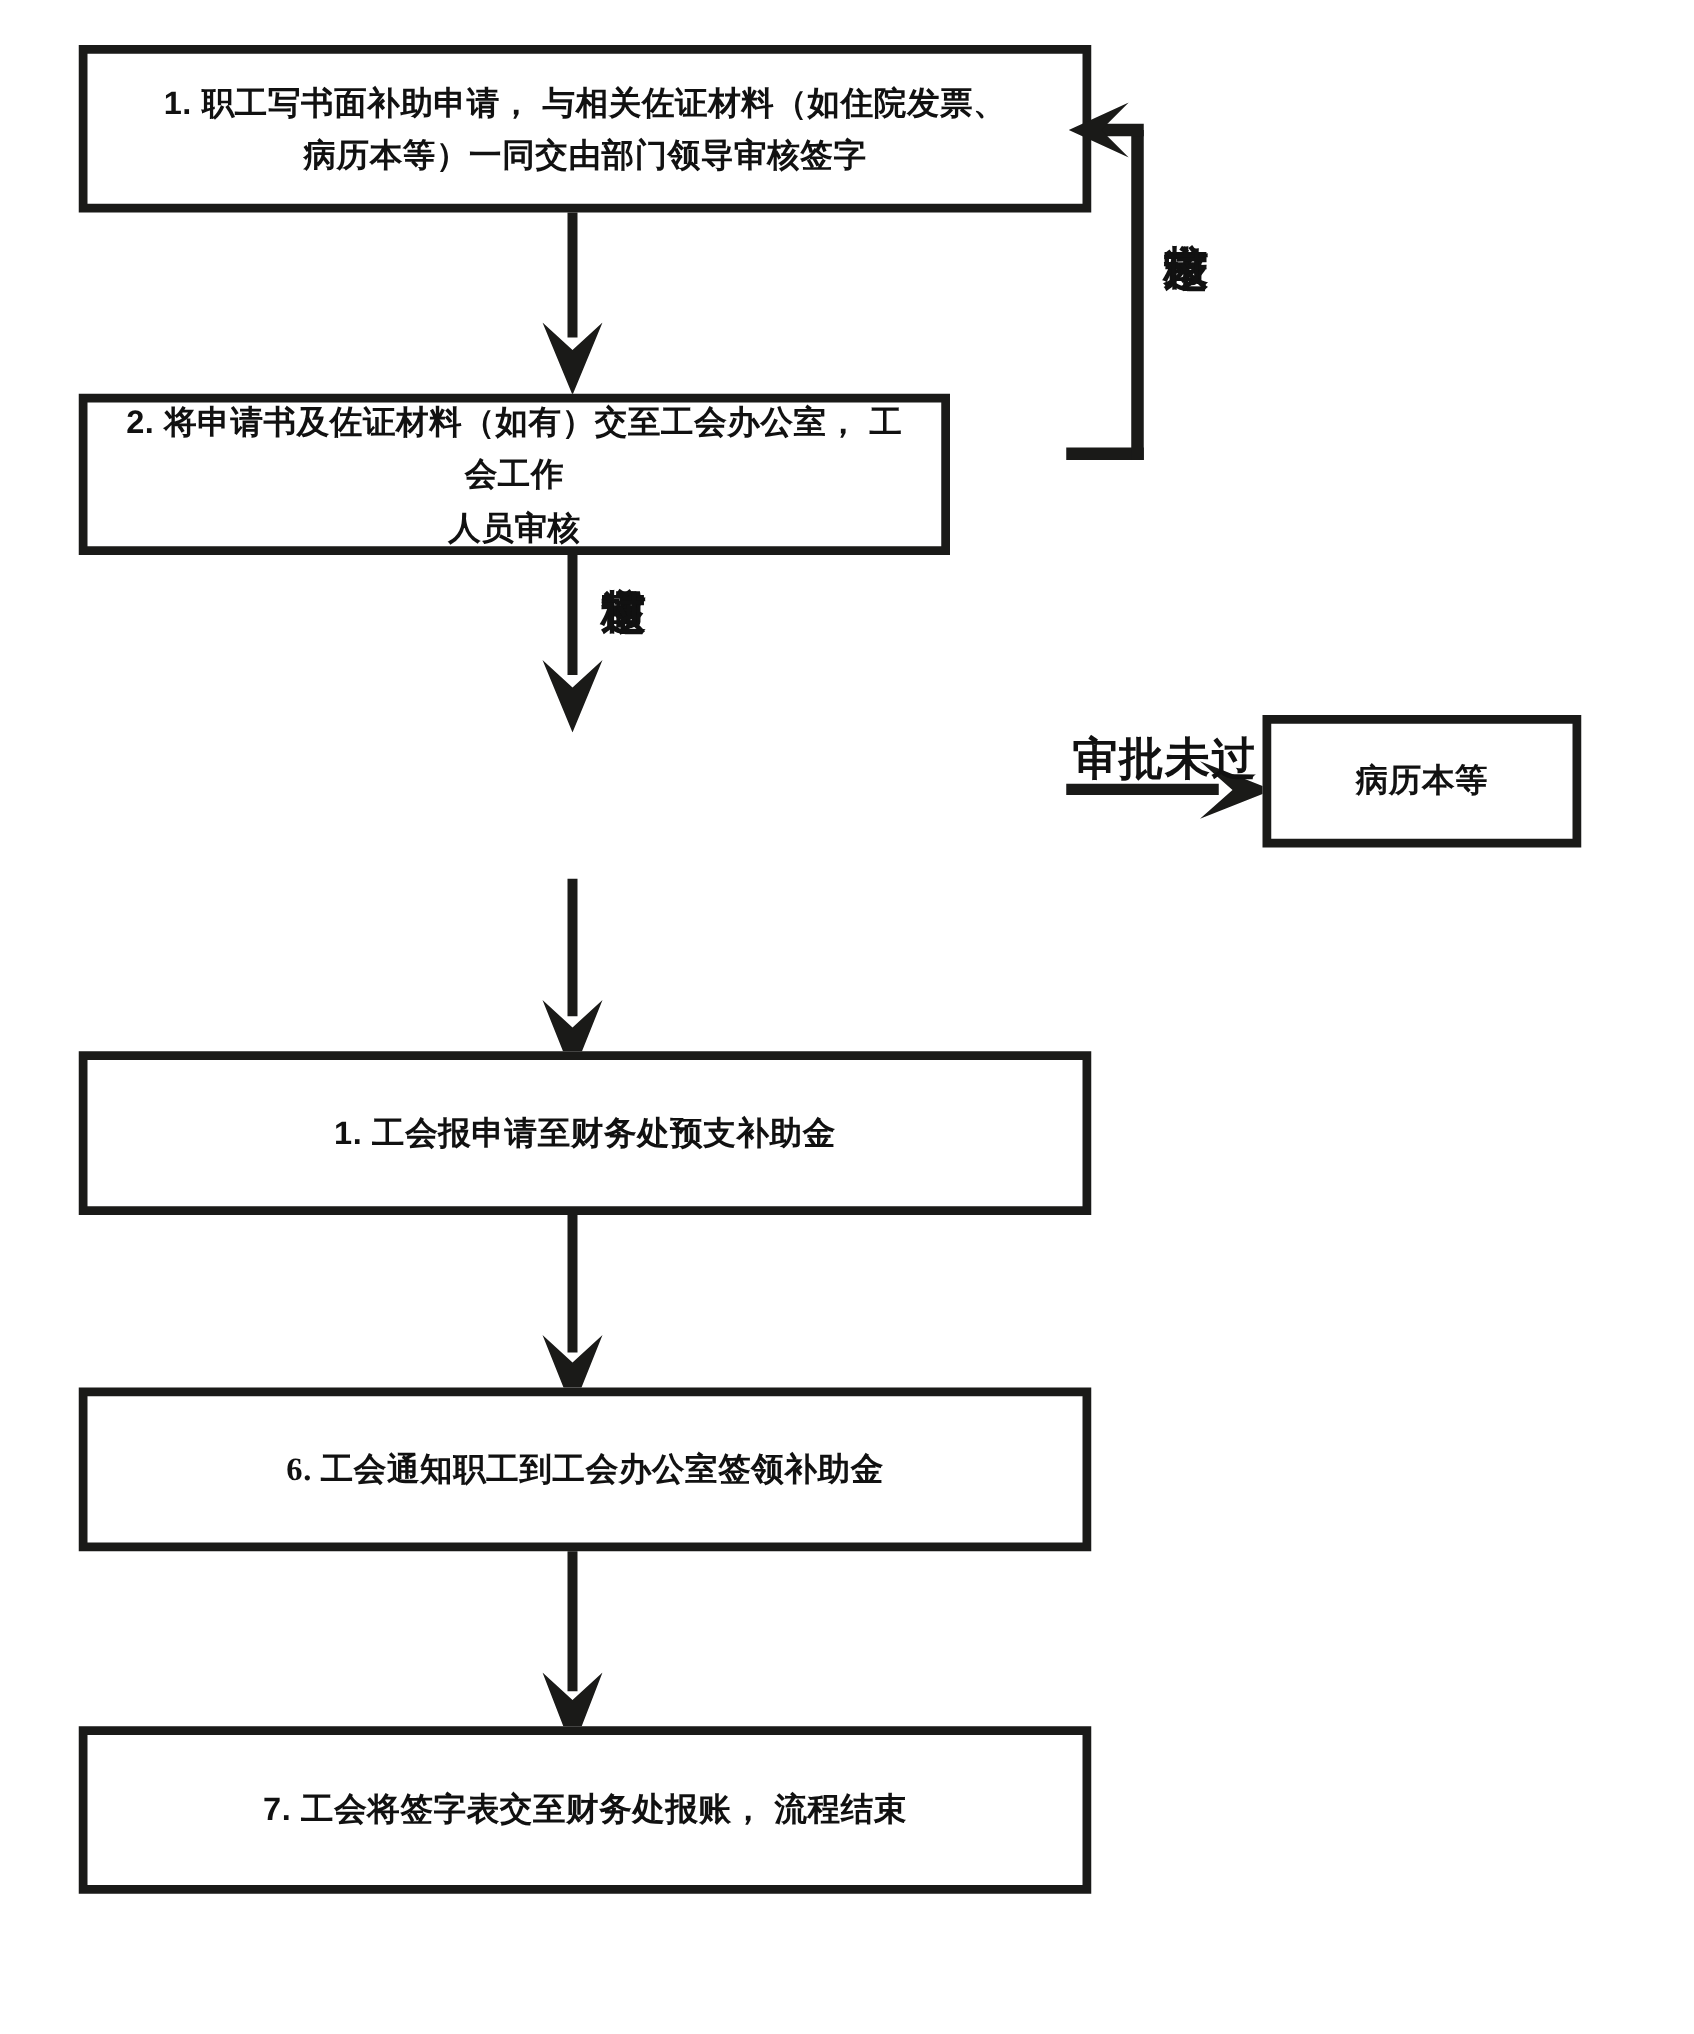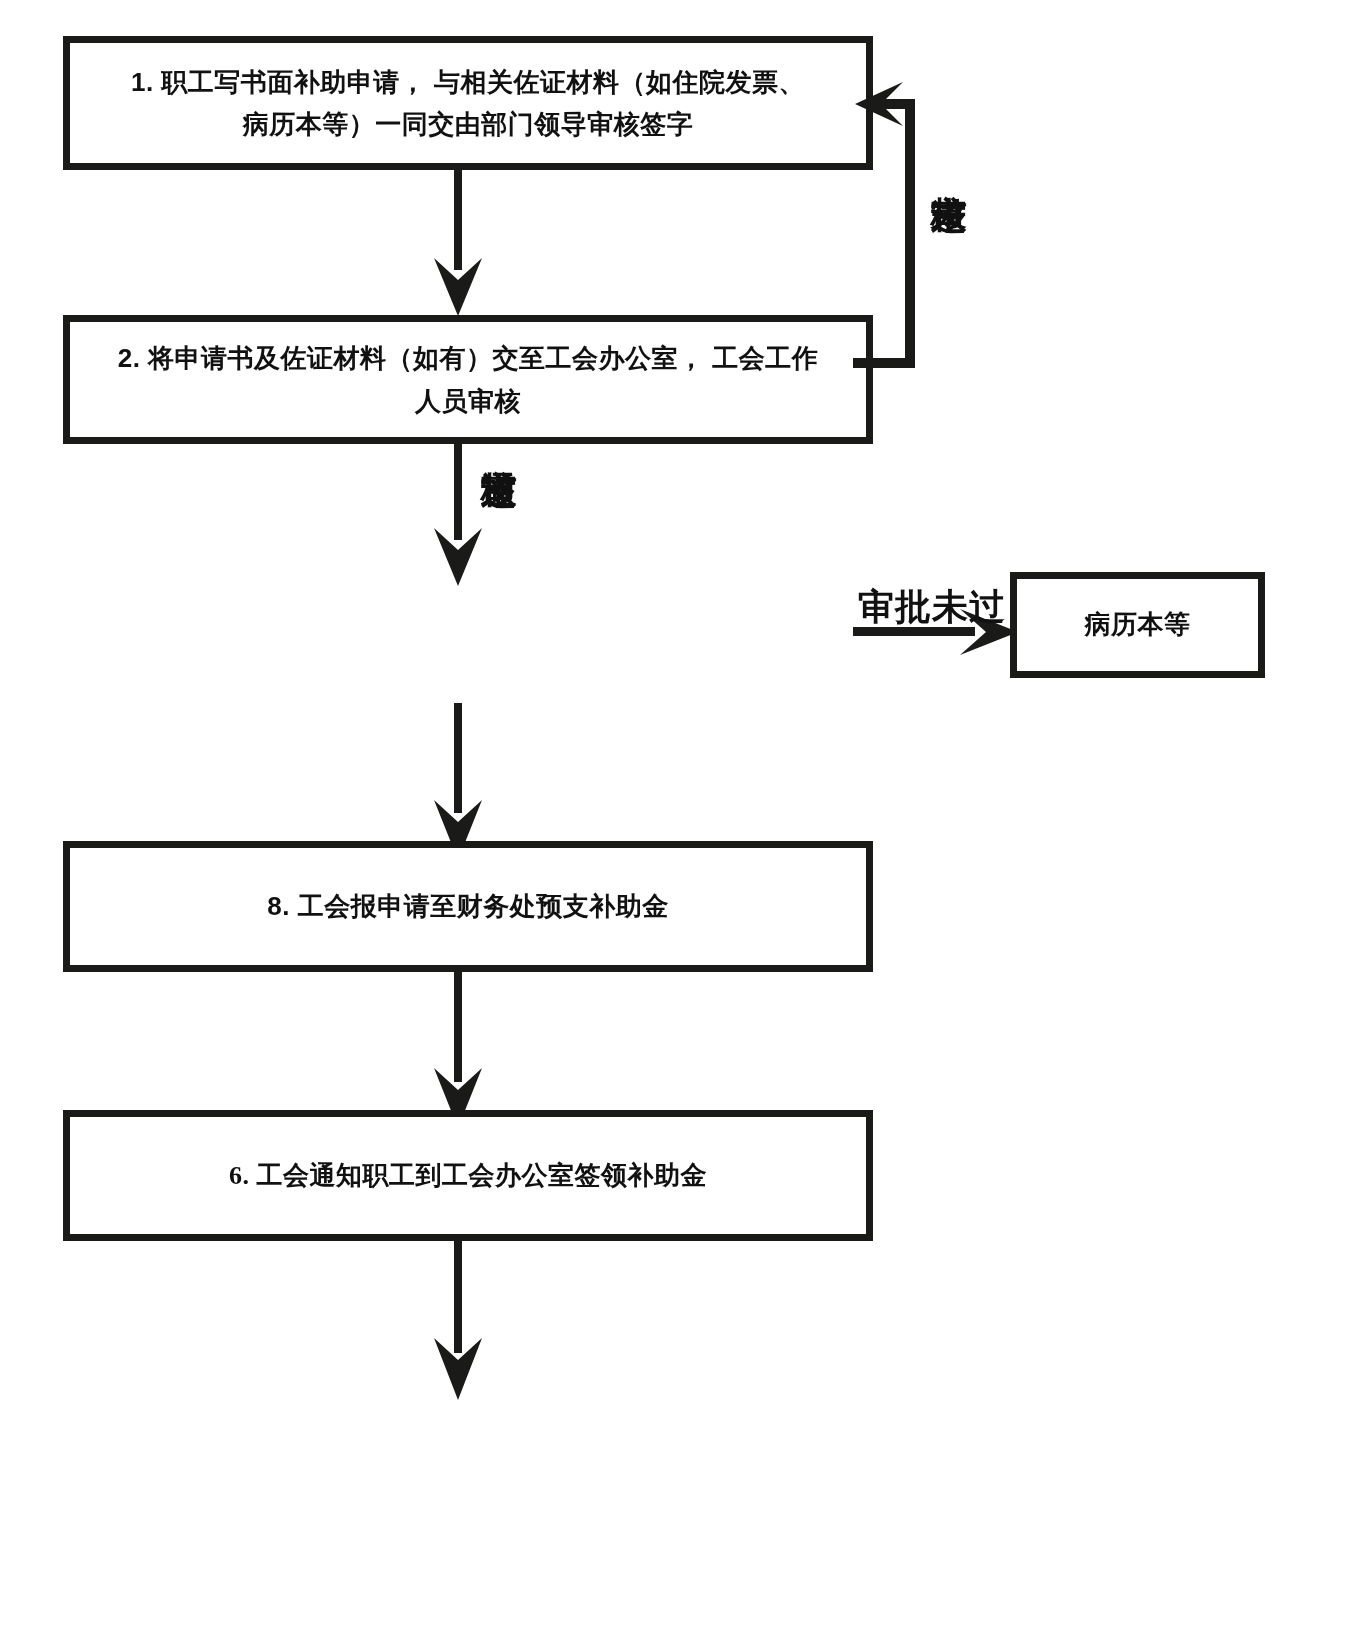--- a/index.html
+++ b/index.html
@@ -81,21 +81,21 @@
 病历本等）一同交由部门领导审核签字</div>
   </div>
 
   <div class="vline" style="left:454px; top:170px; width:8px; height:100px;"></div>
   <div class="arrow" style="left:432px; top:258px; width:52px; height:58px;">
     <svg width="52" height="58" viewBox="0 0 52 58">
       <path d="M2 0 L26 22 L50 0 L26 58 Z" fill="#1a1a18"></path>
     </svg>
   </div>
 
-  <div class="node" style="left:63px; top:315px; width:810px; height:129px;">
+  <div class="node" style="left:63px; top:315px; width:697px; height:129px;">
     <div class="node-text">2. 将申请书及佐证材料（如有）交至工会办公室， 工会工作
 人员审核</div>
   </div>
 
   <div class="hline" style="left:853px; top:358px; width:62px; height:10px;"></div>
   <div class="vline" style="left:905px; top:104px; width:10px; height:264px;"></div>
   <div class="hline" style="left:880px; top:99px; width:35px; height:10px;"></div>
   <div class="arrow" style="left:855px; top:80px; width:48px; height:48px;">
     <svg width="48" height="48" viewBox="0 0 48 48">
       <path d="M48 2 L26 24 L48 46 L0 24 Z" fill="#1a1a18"></path>
@@ -125,35 +125,38 @@
   </div>
 
   <div class="vline" style="left:454px; top:703px; width:8px; height:110px;"></div>
   <div class="arrow" style="left:432px; top:800px; width:52px; height:60px;">
     <svg width="52" height="60" viewBox="0 0 52 60">
       <path d="M2 0 L26 22 L50 0 L26 60 Z" fill="#1a1a18"></path>
     </svg>
   </div>
 
   <div class="node" style="left:63px; top:841px; width:810px; height:131px;">
-    <div class="node-text single">8. 工会报申请至财务处预支补助金</div>
+    <div class="node-text single">1. 工会报申请至财务处预支补助金</div>
   </div>
 
   <div class="vline" style="left:454px; top:972px; width:8px; height:110px;"></div>
   <div class="arrow" style="left:432px; top:1068px; width:52px; height:60px;">
     <svg width="52" height="60" viewBox="0 0 52 60">
       <path d="M2 0 L26 22 L50 0 L26 60 Z" fill="#1a1a18"></path>
     </svg>
   </div>
 
   <div class="node" style="left:63px; top:1110px; width:810px; height:131px;font-family:Liberation Serif, serif;">
     <div class="node-text single">6. 工会通知职工到工会办公室签领补助金</div>
   </div>
 
   <div class="vline" style="left:454px; top:1241px; width:8px; height:112px;"></div>
   <div class="arrow" style="left:432px; top:1338px; width:52px; height:62px;">
     <svg width="52" height="62" viewBox="0 0 52 62">
       <path d="M2 0 L26 22 L50 0 L26 62 Z" fill="#1a1a18"></path>
     </svg>
   </div>
 
+  <div class="node" style="left:63px; top:1381px; width:810px; height:134px;">
+    <div class="node-text single">7. 工会将签字表交至财务处报账， 流程结束</div>
+  </div>
 
 </div>
 
 </body></html>

